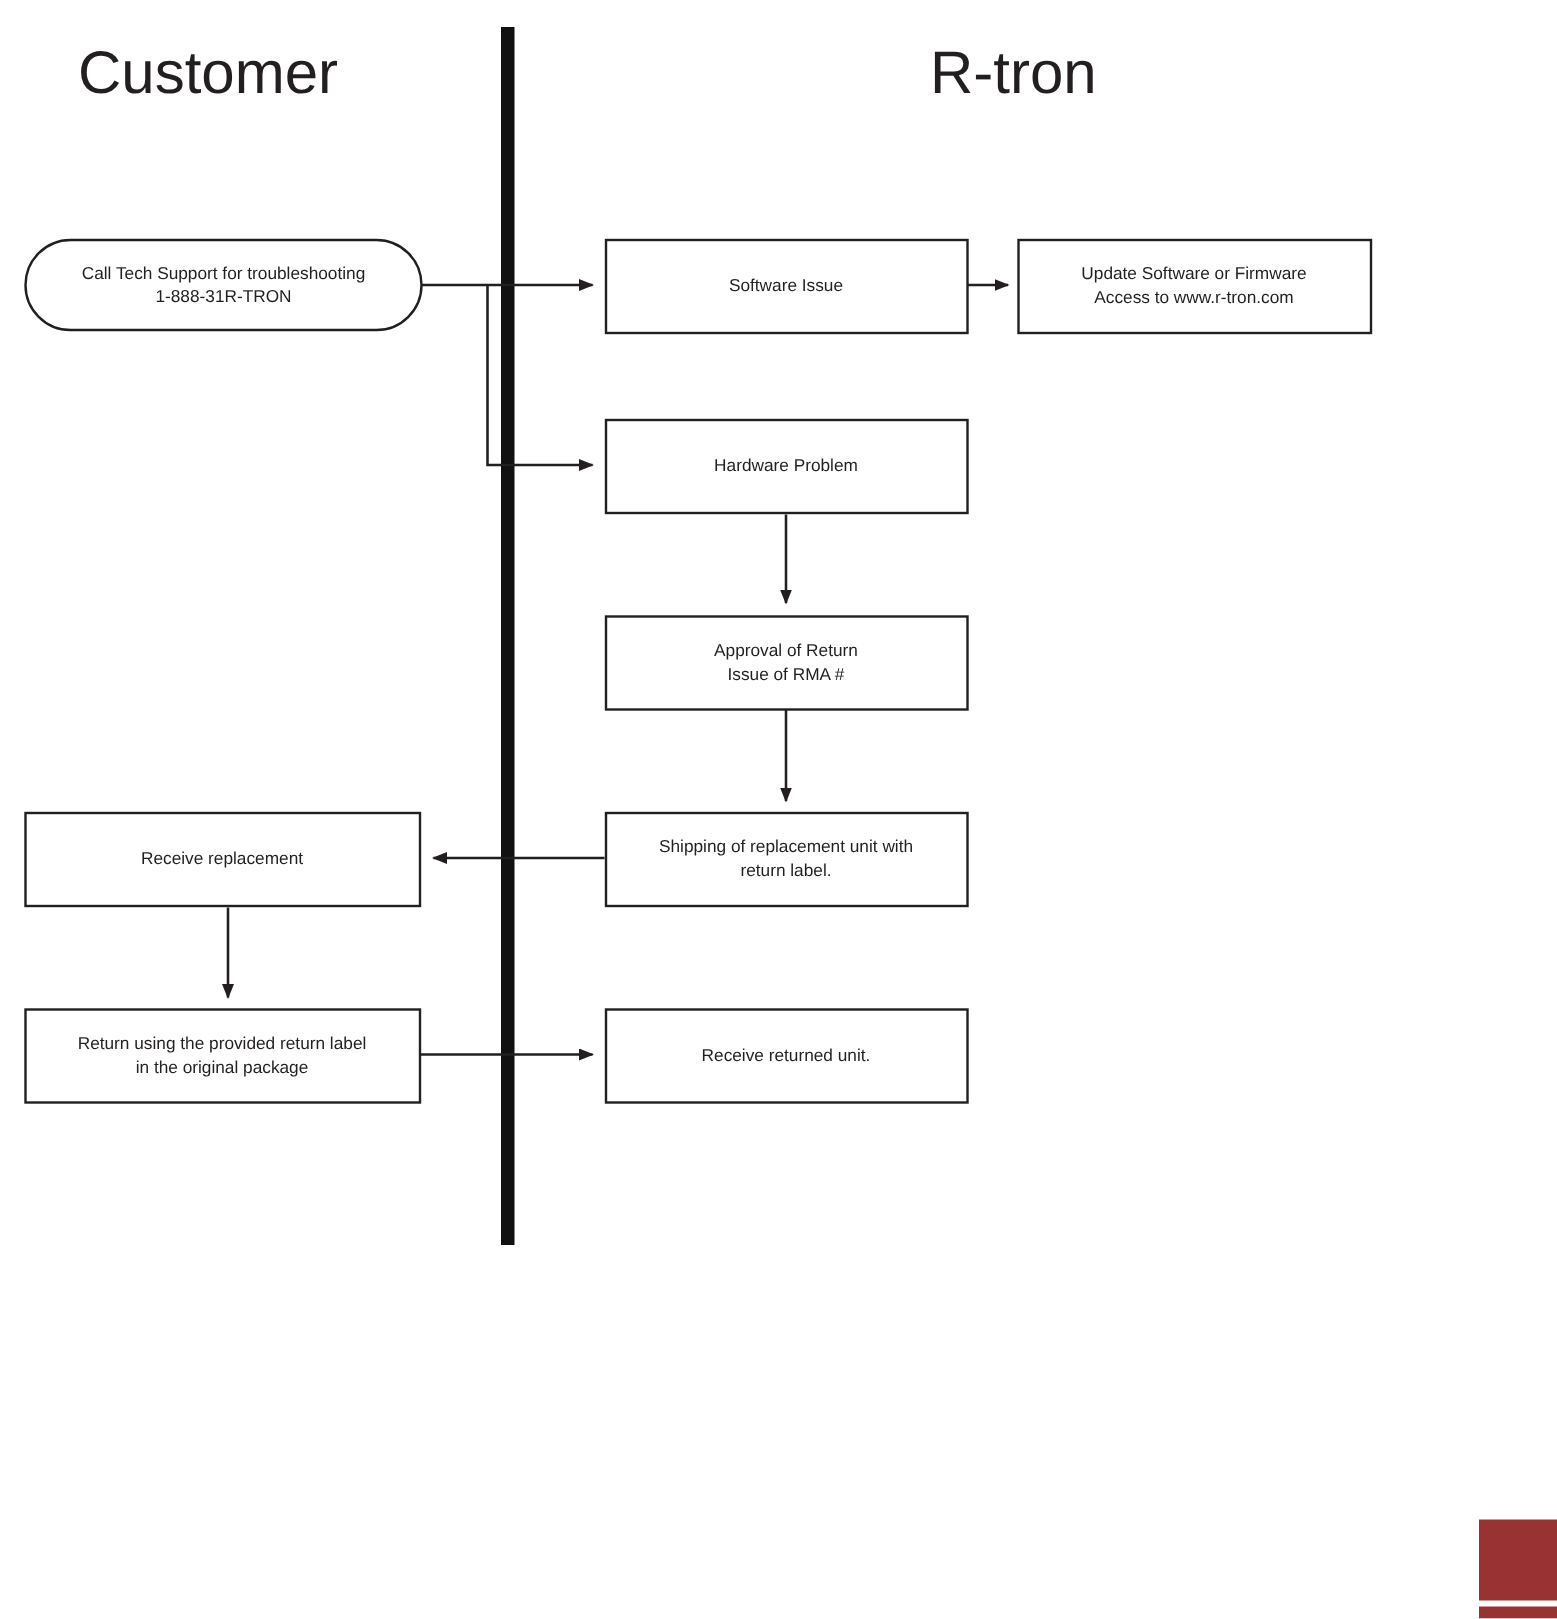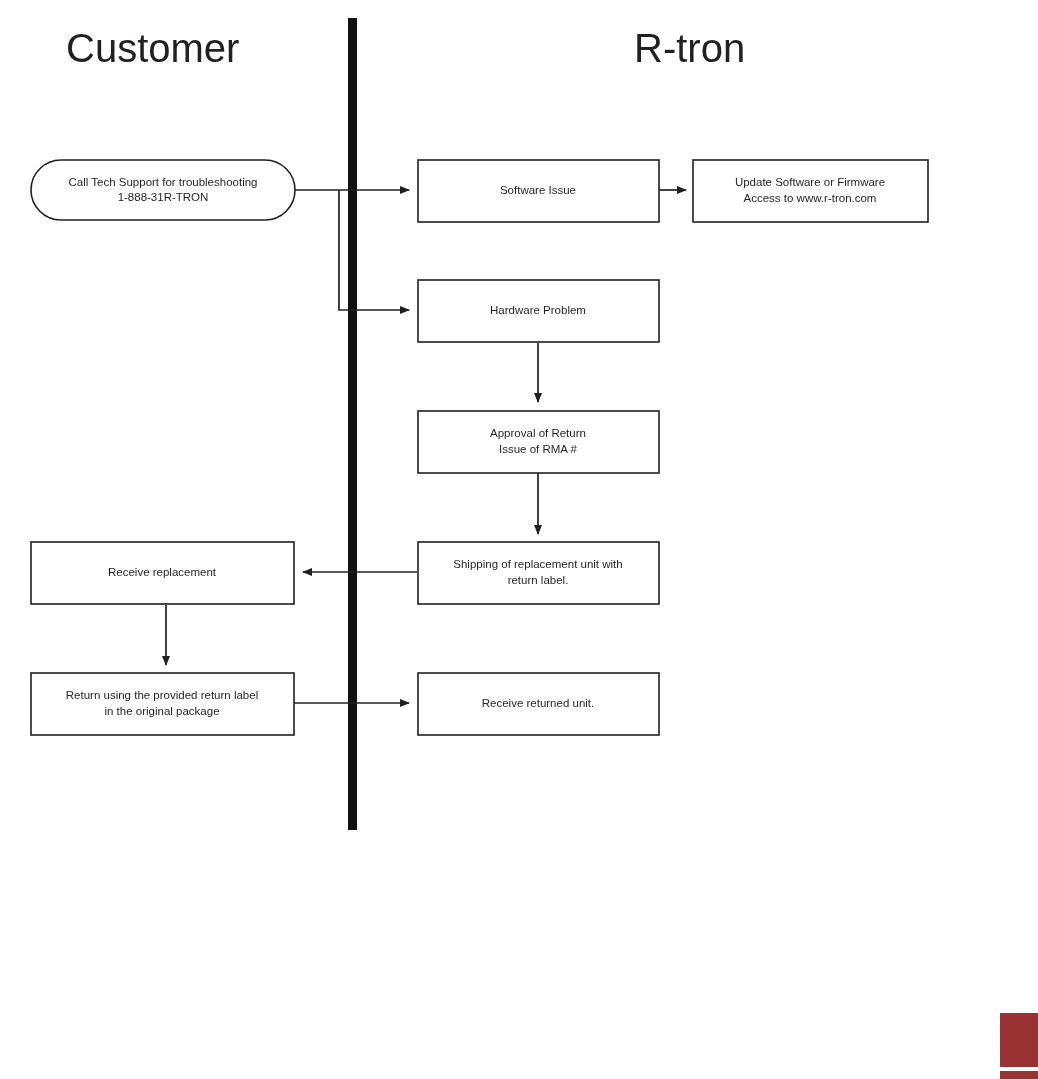--- a/index.html
+++ b/index.html
@@ -9,21 +9,21 @@
   }
   body {
     width: 1038px;
     height: 1079px;
     font-family: "Liberation Sans", sans-serif;
     overflow: hidden;
     position: relative;
   }
   #diagram-root {
     position: absolute;
-    left: 14px;
+    left: 0;
     top: 0;
     width: 945px;
     height: 1079px;
   }
   svg {
     display: block;
   }
   .lane-title {
     font-family: "Liberation Sans", sans-serif;
     font-size: 40px;

